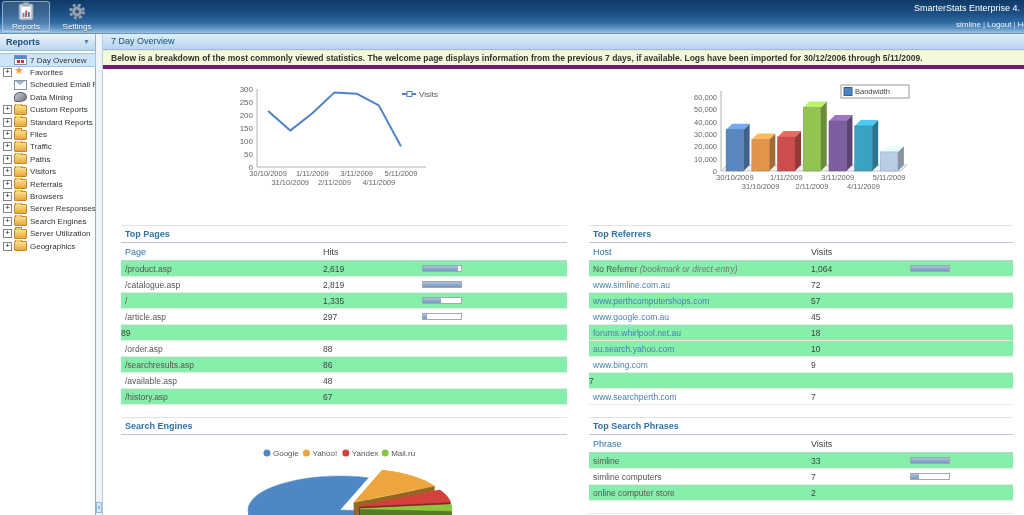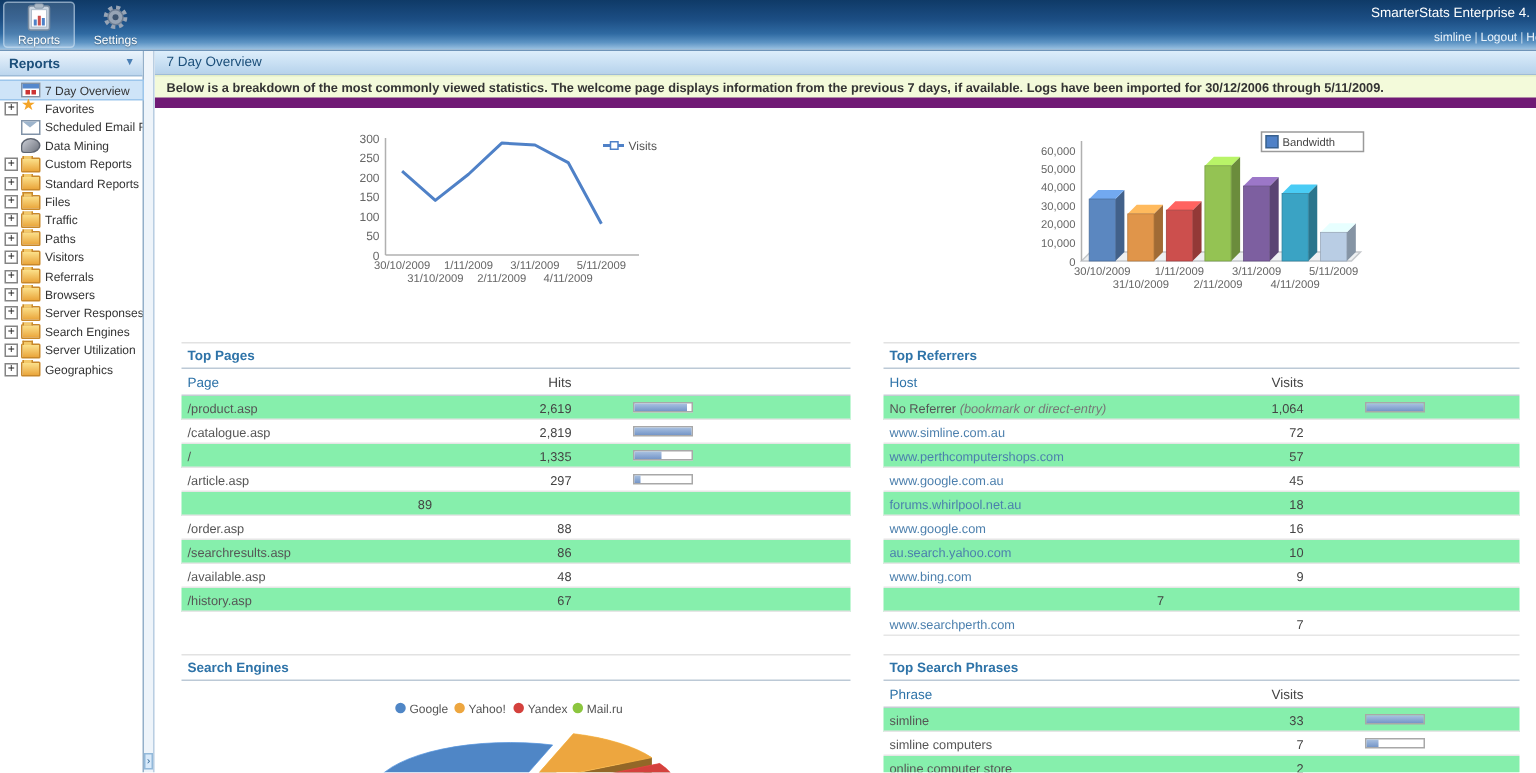--- a/index.html
+++ b/index.html
@@ -54,40 +54,40 @@
   
   .splitter { width:7px; background:#eef4fa; border-right:1px solid #b9cee2; position:relative; flex:none; }
   .splitter .sp-btn { position:absolute; bottom:2px; left:0; width:6px; height:11px;
     background:#d9eafa; border:1px solid #93b9da; color:#2d6494; font-size:7px; line-height:9px;
     text-align:center; cursor:pointer; }
 
   
   .main { flex:1; display:flex; flex-direction:column; overflow:hidden; background:#fff; }
   .main-header { height:16px; flex:none; background:linear-gradient(#ddeefb,#b7d3ec);
     border-bottom:1px solid #9ebcd8; color:#1c4f7a; font-size:9px; padding:2px 0 0 8px; }
-  .banner { flex:none; background:#f3fada; border-top:1px solid #e4eec6; border-bottom:7px solid #701a75;
+  .banner { flex:none; background:#f3fada; border-top:1px solid #e4eec6; border-bottom:4px solid #701a75;
     color:#333; font-weight:bold; font-size:8.5px; padding:2px 8px; white-space:nowrap; overflow:hidden; }
   .content { padding:8px 0 0 18px; display:grid; grid-template-columns:446px 424px; column-gap:22px;
     grid-template-rows:136px auto auto; }
   .chart-cell { display:flex; justify-content:center; align-items:flex-start; padding-top:2px; }
 
   
   .section { margin-top:12px; border-top:1px solid #e2e2e2; }
   .sec-title { color:#2e73a8; font-weight:bold; font-size:9px; padding:3px 0 3px 4px;
     border-bottom:1px solid #bcc9d6; }
   .cols, .trow { display:grid; align-items:center;gap:35px; }
   .sec-left .cols, .sec-left .trow { grid-template-columns:1fr 58px 48px 68px; }
   .sec-right .cols, .sec-right .trow { grid-template-columns:1fr 58px 48px 26px; }
   .cols { color:#2e73a8; font-size:9px; padding:4px 0 3px; border-bottom:1px solid #c5ccd4; }
   .trow { font-size:8.5px; color:#555; padding:2.5px 0; border-bottom:1px solid #e6e6e6; min-height:13px; }
   .trow.zebra { background:#86efac; }
   .c-label { padding-left:4px; white-space:nowrap; overflow:hidden; }
   .c-label.link { color:#4b7fad; cursor:pointer; }
   .c-label .note { font-style:italic; color:#777; }
-  .c-value { text-align:right; color:#444; }
+  .c-value { text-align:left; color:#444; }
   .c-bar { padding-left:6px; }
   .bar-box { width:40px; height:7px; border:1px solid #a8a8a8; background:#fff; }
   .bar-fill { height:100%; background:linear-gradient(#a9c1e1,#7596c8); }
 
   svg text { font-family:"Liberation Sans", sans-serif; }
 </style>
 </head>
 <body>
 
 <div class="topbar">
@@ -400,26 +400,20 @@
               <div class="c-value">45</div>
               <div class="c-bar"></div>
               <div class="c-pad"></div>
             </div>
             <div class="trow zebra">
               <div class="c-label link">forums.whirlpool.net.au</div>
               <div class="c-value">18</div>
               <div class="c-bar"></div>
               <div class="c-pad"></div>
             </div>
-            <div class="trow">
-              <div class="c-label link">www.google.com</div>
-              <div class="c-value">16</div>
-              <div class="c-bar"></div>
-              <div class="c-pad"></div>
-            </div>
             <div class="trow zebra">
               <div class="c-label link">au.search.yahoo.com</div>
               <div class="c-value">10</div>
               <div class="c-bar"></div>
               <div class="c-pad"></div>
             </div>
             <div class="trow">
               <div class="c-label link">www.bing.com</div>
               <div class="c-value">9</div>
               <div class="c-bar"></div>

